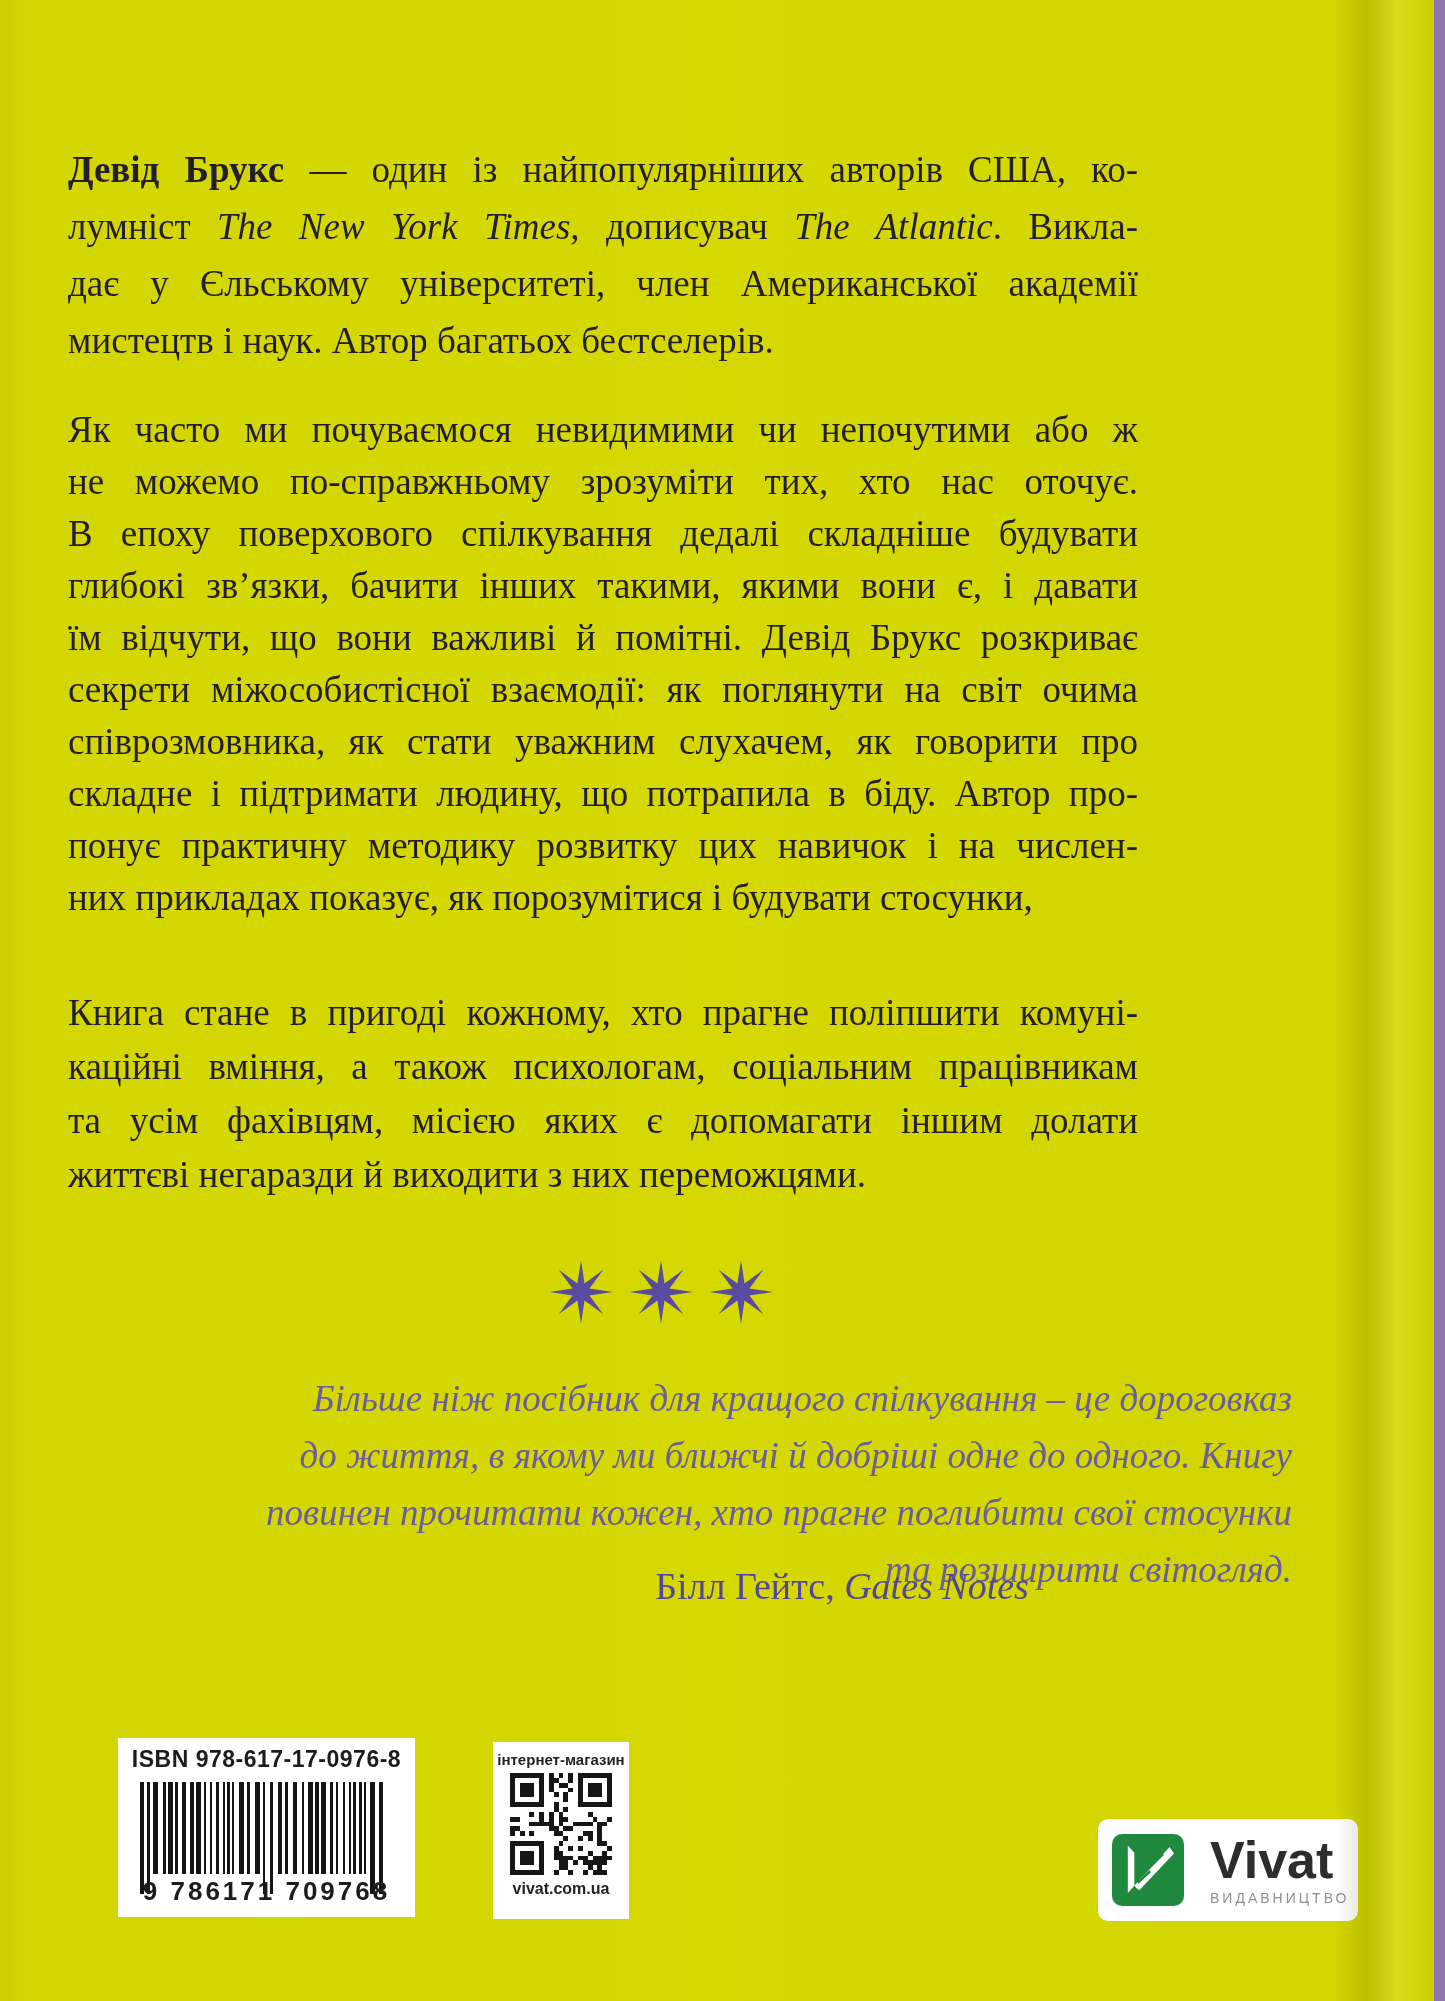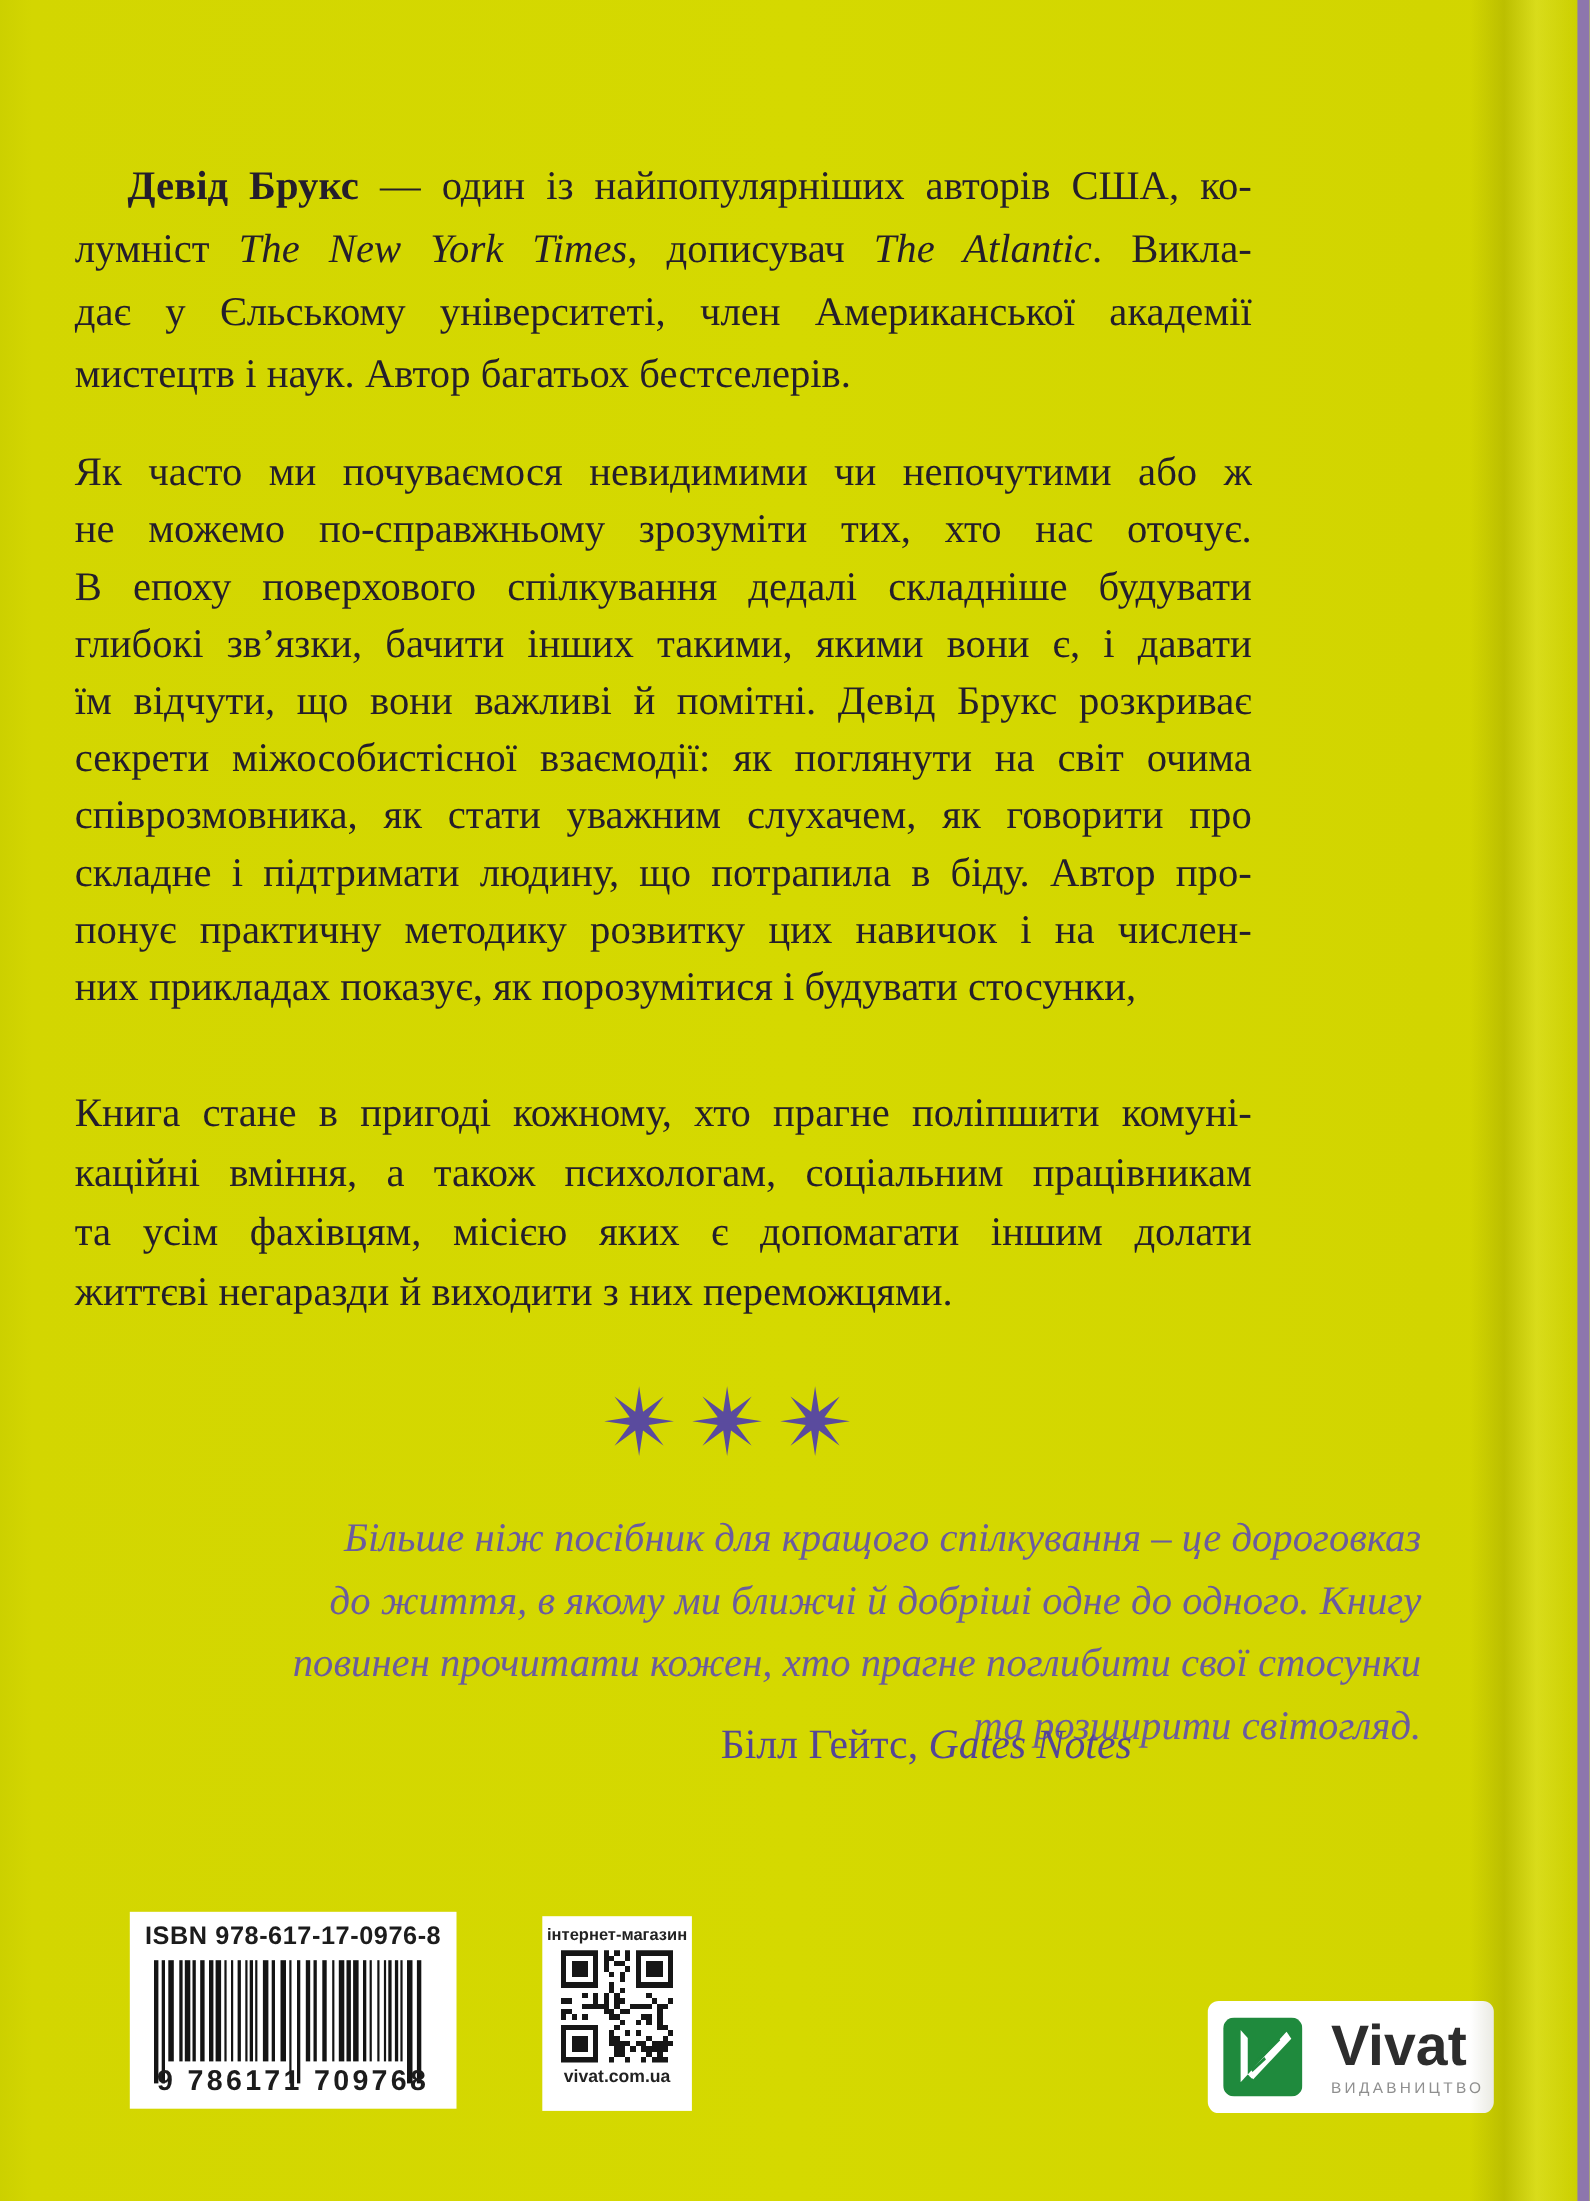--- a/index.html
+++ b/index.html
@@ -3,21 +3,21 @@
 <meta charset="utf-8">
 <style>
   html,body{margin:0;padding:0;background:#9a9a9a;}
   .page{position:relative;width:1445px;height:2001px;overflow:hidden;
         background:linear-gradient(90deg,#ccd000 0%,#d3d601 2%,#d5d900 50%,#d2d500 90%,#d3d700 100%);
         font-family:"Liberation Serif",serif;}
   
   .para{position:absolute;left:68px;width:1070px;color:#241e2b;font-size:37px;}
   .para .line{text-align:justify;text-align-last:justify;}
   .para .line:last-child{text-align-last:left;}
-  .para .line b{font-weight:bold;margin-left:48px;}
+  .para .line b{font-weight:bold;}
   .para .line i{font-style:italic;}
   #p1{top:141px;line-height:57px;}
   #p2{top:404px;line-height:52px;}
   #p3{top:986px;line-height:54px;}
   
   .stars{position:absolute;top:1256px;left:548px;display:flex;gap:14px;}
   .stars svg{width:66px;height:72px;fill:#5a4b9e;}
   
   .quote{position:absolute;top:1370px;left:100px;width:1192px;color:#6b5c9e;
          font-size:37px;line-height:57px;font-style:italic;}

